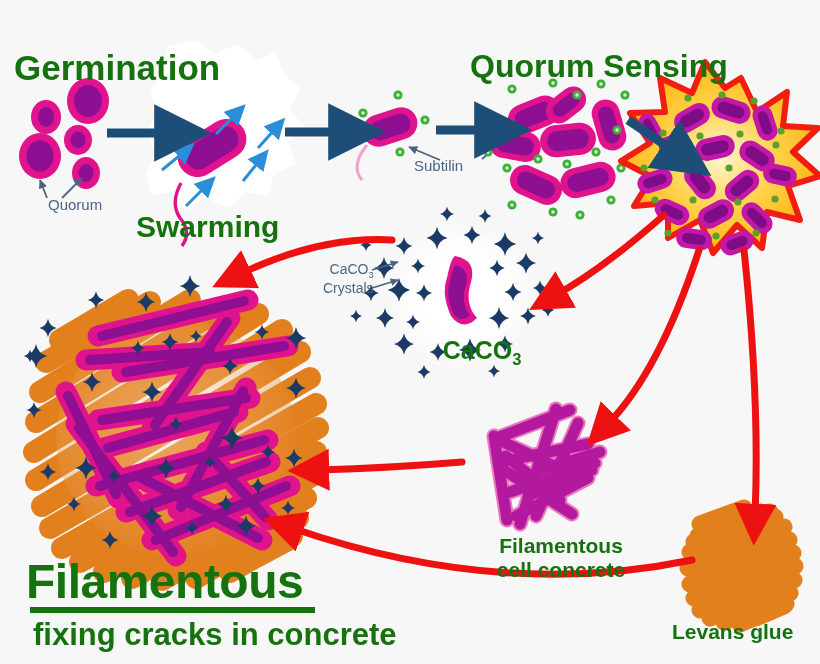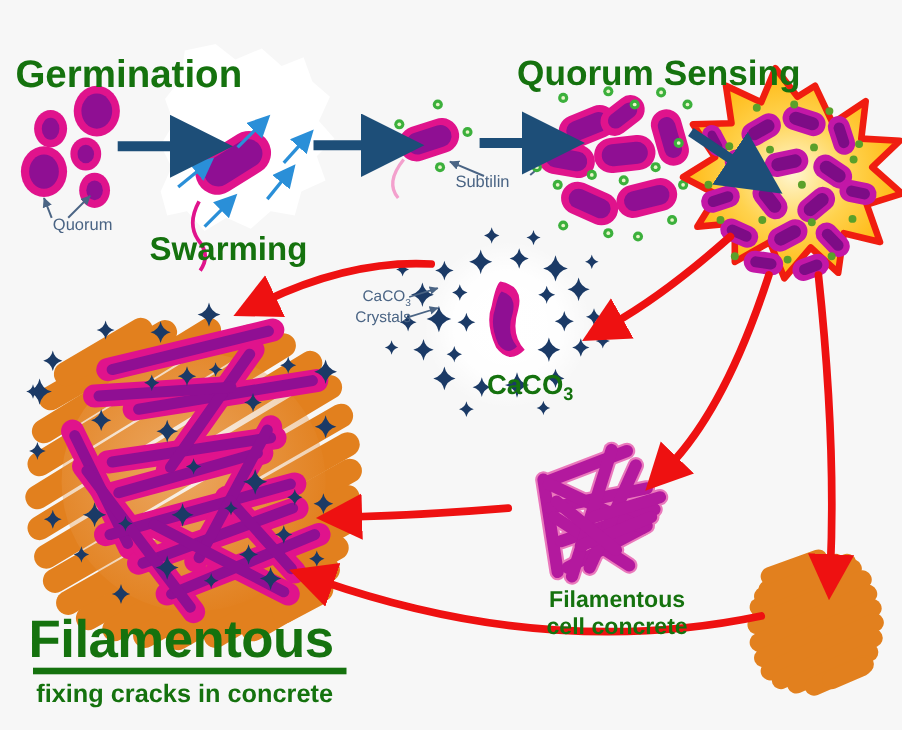--- a/index.html
+++ b/index.html
@@ -16,21 +16,21 @@
   #lbl-germination{left:14px;top:48px;font-size:35px;}
   #lbl-swarming{left:136px;top:210px;font-size:30px;}
   #lbl-quorum{left:470px;top:48px;font-size:32px;}
   #lbl-subtilin{left:414px;top:157px;font-size:15px;}
   #lbl-caco3crystals{left:323px;top:261px;font-size:14px;line-height:1.15;text-align:right;}
   #lbl-precip{left:398px;top:336px;font-size:25px;text-align:center;line-height:1.12;width:168px;}
   #lbl-filament{left:466px;top:534px;font-size:21px;text-align:center;line-height:1.14;width:190px;}
   #lbl-levans{left:672px;top:620px;font-size:21px;}
   #lbl-brand{left:26px;top:554px;font-size:48px;letter-spacing:-0.5px;}
   #brand-rule{position:absolute;left:30px;top:607px;width:285px;height:6px;background:#15720e;}
-  #lbl-tagline{left:33px;top:617px;font-size:23px;}
+  #lbl-tagline{left:33px;top:617px;font-size:31px;}
   sub{font-size:0.66em;}
 </style>
 </head>
 <body>
 
 <div id="stage">
 
   <svg id="art" width="820" height="664" viewBox="0 0 820 664">
     <defs>
       <radialGradient id="gGlowWhite" cx="50%" cy="50%" r="50%">
@@ -501,18 +501,19 @@
 
   <div class="lbl" id="lbl-precip">
     <span>CaCO</span><sub>3</sub><br>
   </div>
 
   <div class="lbl" id="lbl-filament">
     <span>Filamentous</span><br>
     <span>cell concrete</span>
   </div>
 
+  <div class="lbl" id="lbl-levans">Levans glue</div>
 
   <div class="lbl" id="lbl-brand">Filamentous</div>
   <div id="brand-rule"></div>
   <div class="lbl" id="lbl-tagline">fixing cracks in concrete</div>
 
 </div>
 
 </body></html>

